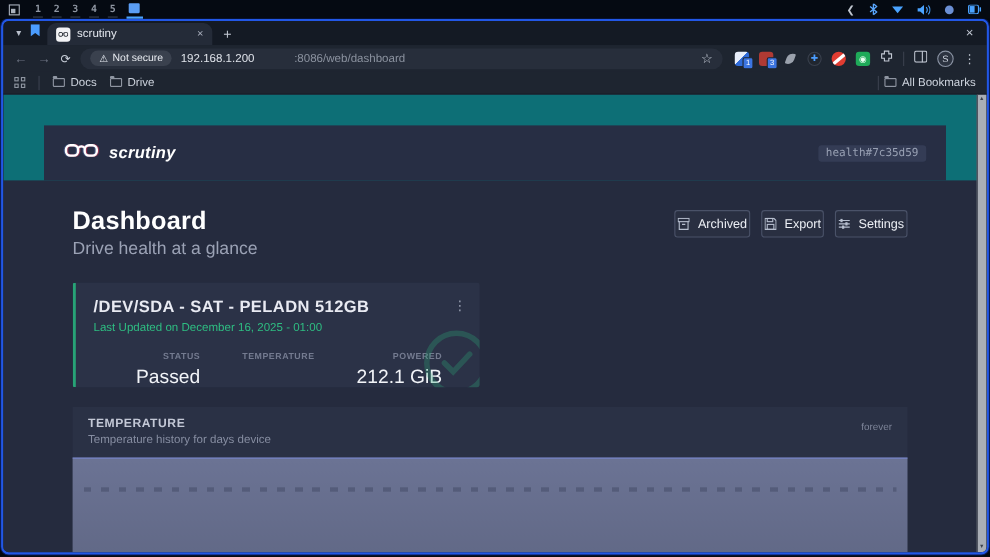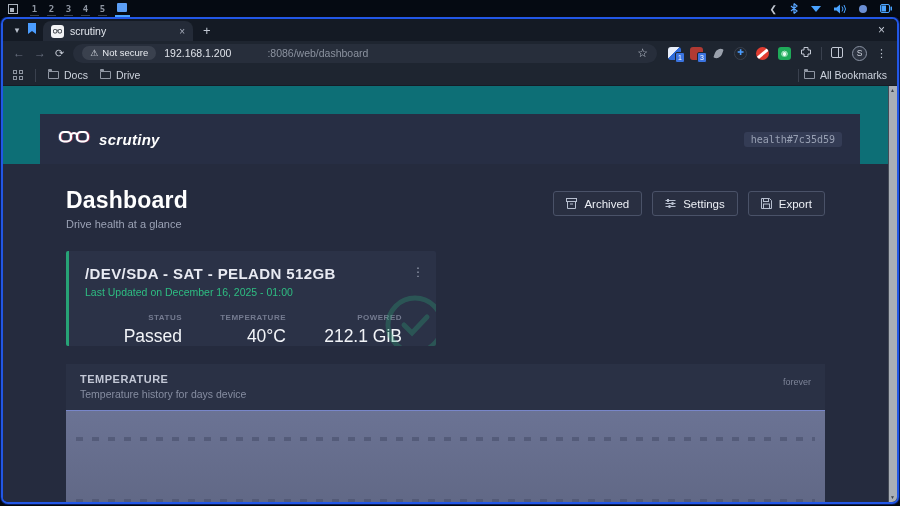--- a/index.html
+++ b/index.html
@@ -88,23 +88,23 @@
   .navbar { position:absolute; top:28px; left:37px; width:820px; height:50px; background:#272e44;
             display:flex; align-items:center; padding:0 18px; }
   .glasses { filter:drop-shadow(1.2px 0 0 rgba(255,70,100,.55)) drop-shadow(-1px 0 0 rgba(120,170,255,.3)); }
   .brand { color:#fff; font-size:15px; font-weight:bold; font-style:italic; margin-left:9px; letter-spacing:.3px; }
   .buildbadge { margin-left:auto; background:#343c55; color:#98a0b3; font:10px "DejaVu Sans Mono", monospace;
                 padding:2px 7px; border-radius:3px; }
 
   .main { position:absolute; top:78px; left:0; right:9px; bottom:0; padding:23px 63px 0 63px; }
   .pagehead { display:flex; align-items:flex-start; justify-content:space-between; }
   .ptitle { color:#fff; font-size:23px; font-weight:bold; letter-spacing:.2px; }
-  .psub { color:#9ba2b5; font-size:11px; margin-top:4px; }
+  .psub { color:#9ba2b5; font-size:16px; margin-top:4px; }
   .actions { display:flex; gap:10px; margin-top:4px; }
-  .abtn { height:25px; display:flex; align-items:center; gap:7px; padding:0 12px;
+  .abtn { height:25px; display:flex; align-items:center; gap:7px; padding:0 2px;
           border:1px solid #4a5268; border-radius:3px; background:rgba(255,255,255,.02);
           color:#eceff5; font-size:11.5px; }
   .abtn svg { display:block; }
 
   .devcard { position:relative; margin-top:21px; width:370px; height:95px; background:#2b3247;
              border-left:3px solid #27a376; border-radius:2px; padding:14px 16px; overflow:hidden; }
   .devtitle { color:#e8eaf2; font-size:15px; font-weight:bold; letter-spacing:.4px; }
   .devupd { color:#2ebd82; font-size:10.5px; margin-top:4px; }
   .devmenu { position:absolute; top:14px; right:12px; color:#9aa0b2; font-size:12px; }
   .stats { display:flex; margin-top:15px;text-align:right; }
@@ -284,53 +284,52 @@
               <svg width="11" height="11" viewBox="0 0 11 11">
                   <rect x="0.5" y="0.5" width="10" height="3" fill="none" stroke="#b7bfcf"></rect>
                   <path d="M1.5 3.5 V10.5 H9.5 V3.5 M4 6 h3" stroke="#b7bfcf" fill="none"></path>
                 </svg>
             </span>
             <span>Archived</span>
           </button>
           <button class="abtn">
             <span>
               <svg width="11" height="11" viewBox="0 0 11 11">
+                  <path d="M0.5 0.5 h8 l2 2 v8 h-10 Z" fill="none" stroke="#b7bfcf"></path>
+                  <rect x="2.5" y="6" width="6" height="4.5" fill="none" stroke="#b7bfcf"></rect>
+                  <rect x="2.5" y="0.5" width="5" height="3" fill="none" stroke="#b7bfcf"></rect>
+                </svg>
+            </span>
+            <span>Export</span>
+          </button>
+          <button class="abtn">
+            <span>
+              <svg width="11" height="11" viewBox="0 0 11 11">
                   <path d="M0.5 2.5 h10 M0.5 5.5 h10 M0.5 8.5 h10" stroke="#b7bfcf"></path>
                   <rect x="2" y="1" width="2" height="3" fill="#b7bfcf"></rect>
                   <rect x="6.5" y="4" width="2" height="3" fill="#b7bfcf"></rect>
                   <rect x="3.5" y="7" width="2" height="3" fill="#b7bfcf"></rect>
                 </svg>
             </span>
             <span>Settings</span>
-          </button>
-          <button class="abtn">
-            <span>
-              <svg width="11" height="11" viewBox="0 0 11 11">
-                  <path d="M0.5 0.5 h8 l2 2 v8 h-10 Z" fill="none" stroke="#b7bfcf"></path>
-                  <rect x="2.5" y="6" width="6" height="4.5" fill="none" stroke="#b7bfcf"></rect>
-                  <rect x="2.5" y="0.5" width="5" height="3" fill="none" stroke="#b7bfcf"></rect>
-                </svg>
-            </span>
-            <span>Export</span>
           </button>
         </div>
       </div>
 
       <div class="devcard">
         <div class="devtitle">/DEV/SDA - SAT - PELADN 512GB</div>
         <div class="devupd">Last Updated on December 16, 2025 - 01:00</div>
         <span class="devmenu">⋮</span>
         <div class="stats">
           <div class="stat">
             <div class="slabel">STATUS</div>
             <div class="sval">Passed</div>
           </div>
           <div class="stat">
             <div class="slabel">TEMPERATURE</div>
-            <div class="sval">40°C</div>
           </div>
           <div class="stat">
             <div class="slabel">POWERED</div>
             <div class="sval">212.1 GiB</div>
           </div>
           <div class="stat">
             <div class="slabel">POWERED ON</div>
             <div class="sval">30 days</div>
           </div>
         </div>

